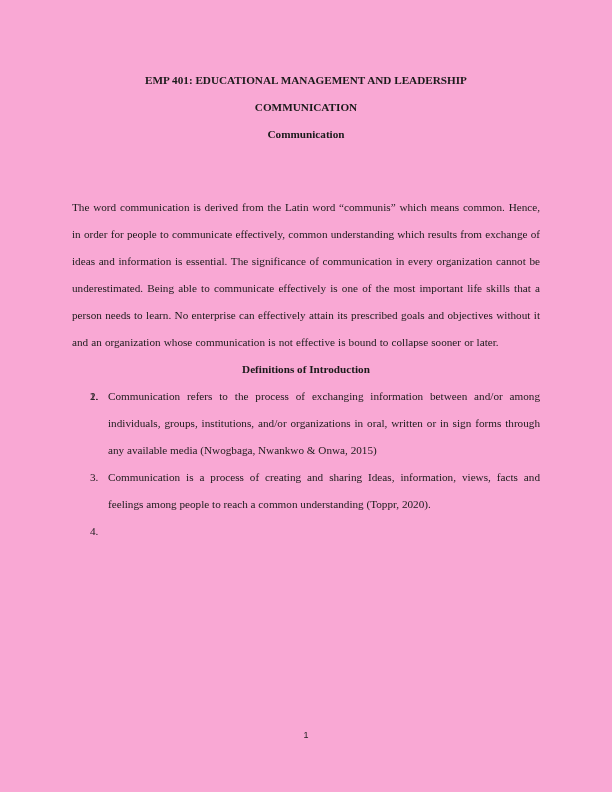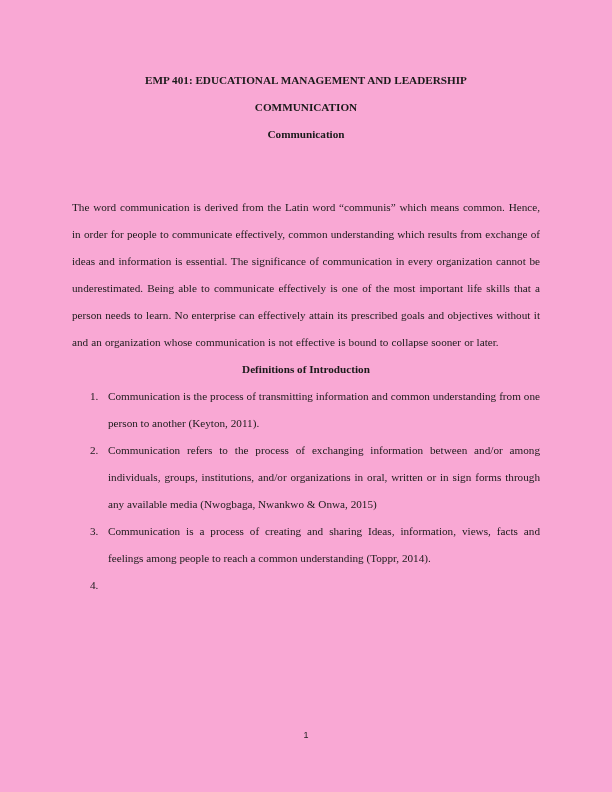--- a/index.html
+++ b/index.html
@@ -88,29 +88,28 @@
       <p class="heading">Communication</p>
       <p class="para intro-para">The word communication is derived from the Latin word “communis” which means common. Hence, in order for people to communicate effectively, common understanding which results from exchange of ideas and information is essential.  The significance of communication in every organization cannot be underestimated. Being able to communicate effectively is one of the most important life skills that a person needs to learn. No enterprise can effectively attain its prescribed goals and objectives without it and an organization whose communication is not effective is bound to collapse sooner or later.</p>
     </section>
 
     <section>
       <p class="heading">Definitions of Introduction</p>
 
       <ol class="defs">
         <li>
           <span class="num">1.</span>
-          <span>Communication is the process of transmitting information and common understanding from one person to another (Keyton, 2011).</span>
         </li>
         <li>
           <span class="num">2.</span>
           <span>Communication refers to the process of exchanging information between and/or among individuals, groups, institutions, and/or organizations in oral, written or in sign forms through any available media (Nwogbaga, Nwankwo &amp; Onwa, 2015)</span>
         </li>
         <li>
           <span class="num">3.</span>
-          <span>Communication is a process of creating and sharing Ideas, information, views, facts and feelings among people to reach a common understanding (Toppr, 2014).</span>
+          <span>Communication is a process of creating and sharing Ideas, information, views, facts and feelings among people to reach a common understanding (Toppr, 2020).</span>
         </li>
         <li class="last-cut">
           <span class="num">4.</span>
         </li>
       </ol>
     </section>
   </div>
 
   <div class="page-number">1</div>
 </div>

